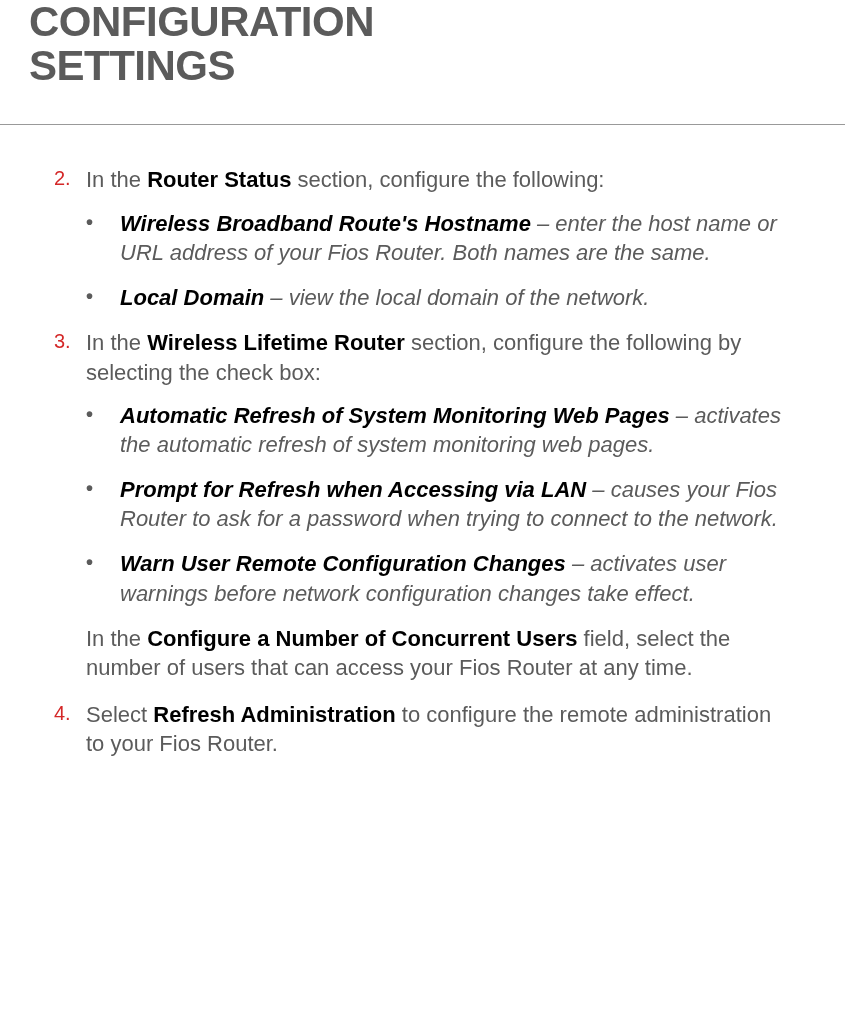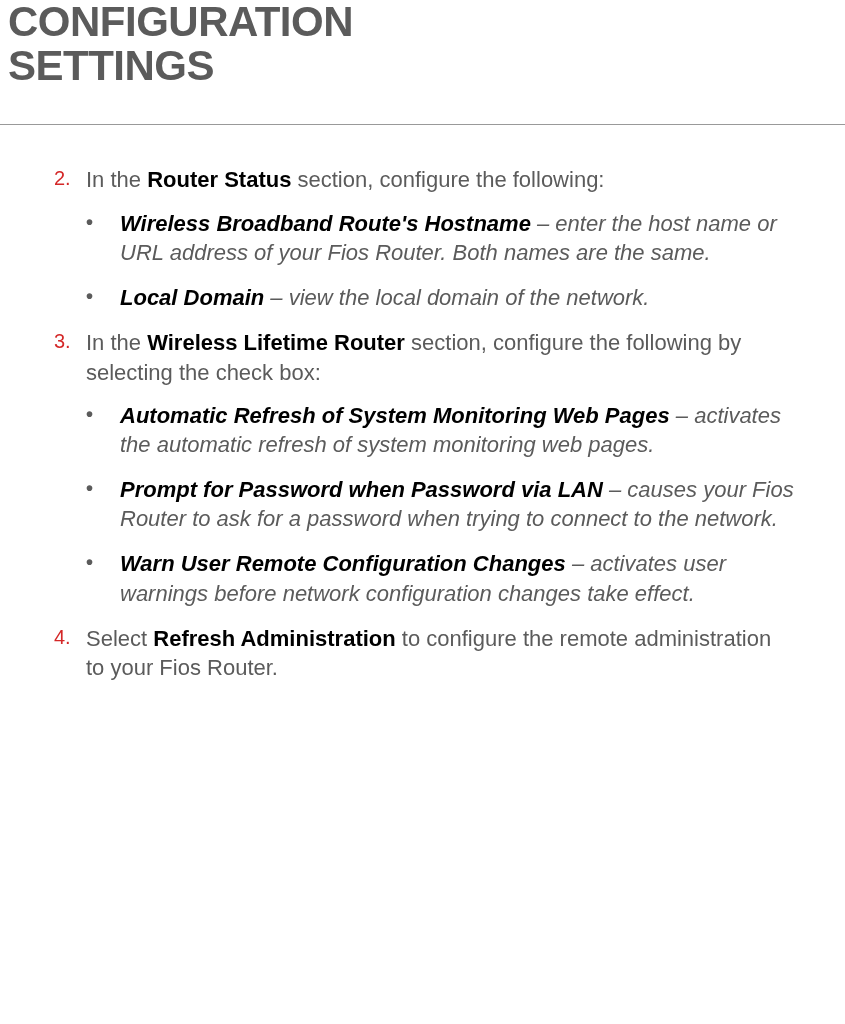--- a/index.html
+++ b/index.html
@@ -9,20 +9,21 @@
     }
     body {
       font-family: Helvetica, Arial, sans-serif;
       width: 845px;
       height: 1024px;
       background: #ffffff;
       overflow: hidden;
     }
     .header {
       padding: 0 0 28px 8px;
+      margin-left: 21px;
     }
     .title {
       font-size: 42px;
       font-weight: 700;
       color: #5b5b5b;
       letter-spacing: -0.5px;
       line-height: 1.05;
     }
     .divider {
       border: none;
@@ -130,32 +131,37 @@
   <div class="bullet-list">
     <div class="bullet-item">
       <div class="bullet">•</div>
       <div class="bullet-text">
         <span class="bold">Automatic Refresh of System Monitoring Web Pages</span><span> – activates the automatic refresh of system monitoring web pages.</span>
       </div>
     </div>
     <div class="bullet-item">
       <div class="bullet">•</div>
       <div class="bullet-text">
-        <span class="bold">Prompt for Password when Password via LAN</span><span> – causes your Fios Router to ask for a password when trying to connect to the network.</span>
+        <span class="bold">Prompt for Refresh when Accessing via LAN</span><span> – causes your Fios Router to ask for a password when trying to connect to the network.</span>
       </div>
     </div>
     <div class="bullet-item">
       <div class="bullet">•</div>
       <div class="bullet-text">
         <span class="bold">Warn User Remote Configuration Changes</span><span> – activates user warnings before network configuration changes take effect.</span>
       </div>
     </div>
   </div>
 
 
+  <div class="para-block">
+    <div class="para-text">
+      <span>In the </span><span class="bold">Configure a Number of Concurrent Users</span><span> field, select the number of users that can access your Fios Router at any time.</span>
+    </div>
+  </div>
 
   <div class="numbered-item">
     <div class="number">4.</div>
     <div class="numbered-text">
       <span>Select </span><span class="bold">Refresh Administration</span><span> to configure the remote administration to your Fios Router.</span>
     </div>
   </div>
 
 </div>
 

